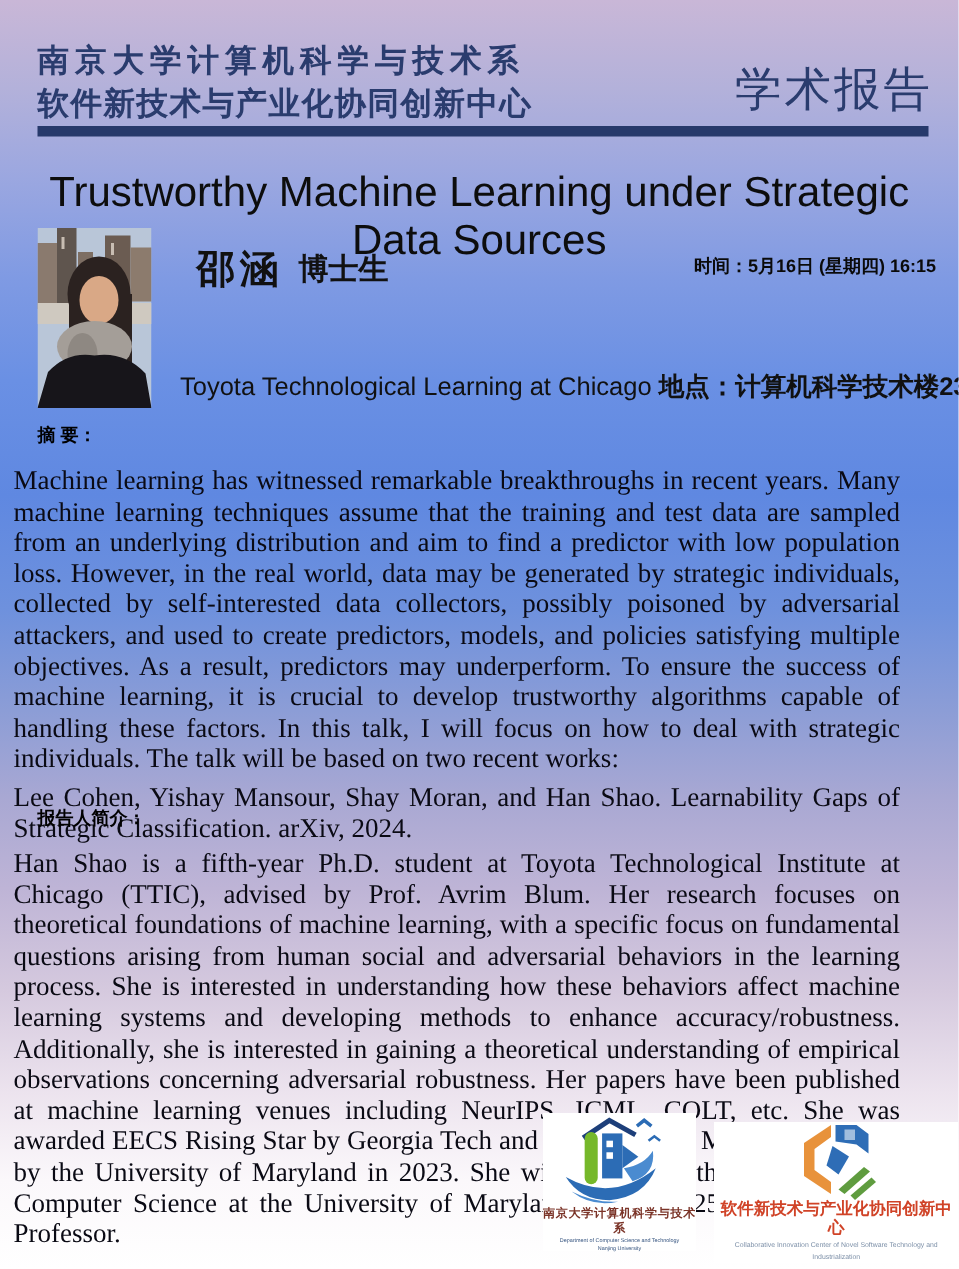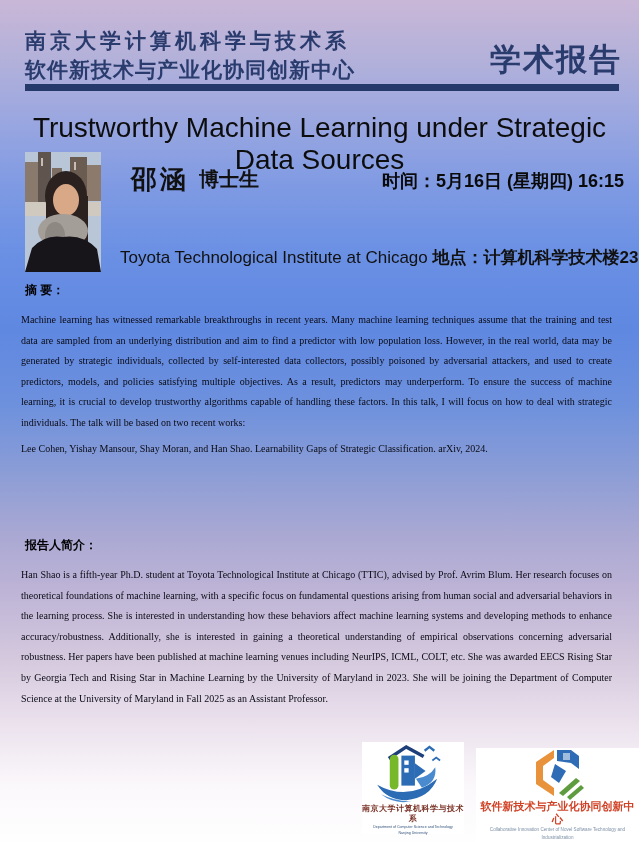--- a/index.html
+++ b/index.html
@@ -19,39 +19,39 @@
       #beb4d6 70%,
       #d5c9de 78%,
       #ece3ee 86%,
       #fbf8fb 93%,
       #ffffff 100%);
   }
   
   .masthead{position:absolute;top:26px;left:25px;color:#2a3c6e;font-weight:bold;line-height:29px;}
   .masthead .line1{font-size:21px;letter-spacing:4px;}
   .masthead .line2{font-size:21px;letter-spacing:1px;}
-  .badge{position:absolute;top:39px;right:17px;color:#2a3c6e;font-weight:bold;font-size:31px;letter-spacing:2px;}
+  .badge{position:absolute;top:39px;right:17px;color:#2a3c6e;font-weight:normal;font-size:31px;letter-spacing:2px;}
   .rule{position:absolute;top:84px;left:25px;width:594px;height:7px;background:#26396b;}
   
   .talk-title{position:absolute;top:112px;left:0;width:639px;text-align:center;font-size:28px;font-weight:500;color:#0d0d0d;}
   
   .photo{position:absolute;top:152px;left:25px;width:76px;height:120px;display:block;}
   .name-row{position:absolute;top:162px;left:121px;}
   .speaker-name{font-family:"DejaVu Serif",serif;font-size:26px;font-weight:bold;letter-spacing:3px;margin-left:10px;}
   .speaker-degree{font-size:20px;font-weight:bold;margin-left:10px;vertical-align:2px;}
-  .time-row{position:absolute;top:169px;right:15px;font-size:18px;font-weight:bold;color:#0a0a0a;}
+  .time-row{position:absolute;top:169px;right:15px;font-size:12px;font-weight:bold;color:#0a0a0a;}
   .affil-row{position:absolute;top:246px;left:120px;width:500px;font-size:17px;white-space:nowrap;}
   .affil-row .cn{font-weight:bold;}
   
   .sec-head{position:absolute;left:25px;font-size:12px;font-weight:bold;color:#000;}
   .abstract-head{top:282px;}
   .bio-head{top:537px;}
   .body-text{
-    position:absolute;left:21px;width:591px;
-    font-family:"Liberation Serif",serif;font-size:10px;line-height:20.6px;
+    position:absolute;left:9px;width:591px;
+    font-family:"Liberation Serif",serif;font-size:18px;line-height:20.6px;
     text-align:justify;color:#0a0a14;
   }
   .abstract-body{top:310px;}
   .bio-body{top:565px;}
   .body-text p{margin:0 0 5px 0;}
   
   .logo-block{position:absolute;background:#ffffff;text-align:center;}
   .logo-nju{top:742px;left:362px;width:102px;height:90px;padding-top:2px;}
   .logo-center{top:748px;left:476px;width:163px;height:94px;}
   .logo-graphic{display:block;margin:0 auto;}
@@ -91,21 +91,21 @@
     <ellipse cx="30" cy="84" rx="10" ry="14" fill="#8e8882"></ellipse>
     <path d="M0 120 L7 96 Q20 82 38 85 Q58 82 72 97 L76 120 Z" fill="#17151a"></path>
   </svg>
 
   <div class="name-row">
     <span class="speaker-name">邵涵</span><span class="speaker-degree">博士生</span>
   </div>
   <div class="time-row">时间：5月16日 (星期四) 16:15</div>
 
   <div class="affil-row">
-    <span class="en">Toyota Technological Institute at Chicago </span><span class="cn">地点：计算机科学技术楼230室</span>
+    <span class="en">Toyota Technological Learning at Chicago </span><span class="cn">地点：计算机科学技术楼230室</span>
   </div>
 
   <div class="sec-head abstract-head">摘 要：</div>
   <div class="body-text abstract-body">
     <p>Machine learning has witnessed remarkable breakthroughs in recent years. Many machine learning techniques assume that the training and test data are sampled from an underlying distribution and aim to find a predictor with low population loss. However, in the real world, data may be generated by strategic individuals, collected by self-interested data collectors, possibly poisoned by adversarial attackers, and used to create predictors, models, and policies satisfying multiple objectives. As a result, predictors may underperform. To ensure the success of machine learning, it is crucial to develop trustworthy algorithms capable of handling these factors. In this talk, I will focus on how to deal with strategic individuals. The talk will be based on two recent works:</p>
     <p>Lee Cohen, Yishay Mansour, Shay Moran, and Han Shao. Learnability Gaps of Strategic Classification. arXiv, 2024.</p>
   </div>
 
   <div class="sec-head bio-head">报告人简介：</div>
   <div class="body-text bio-body">

